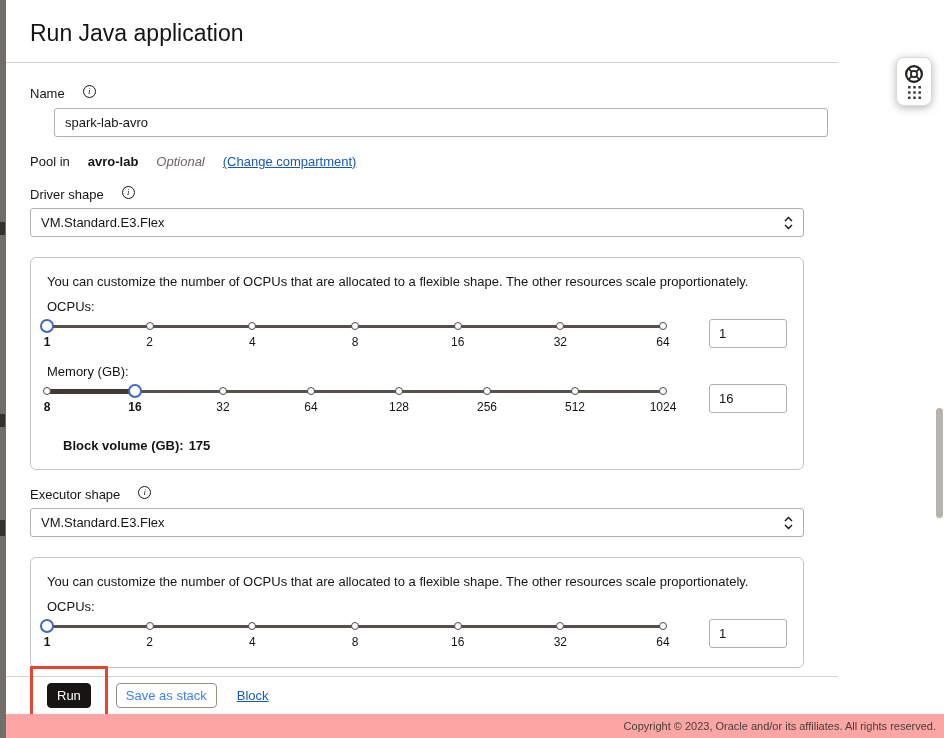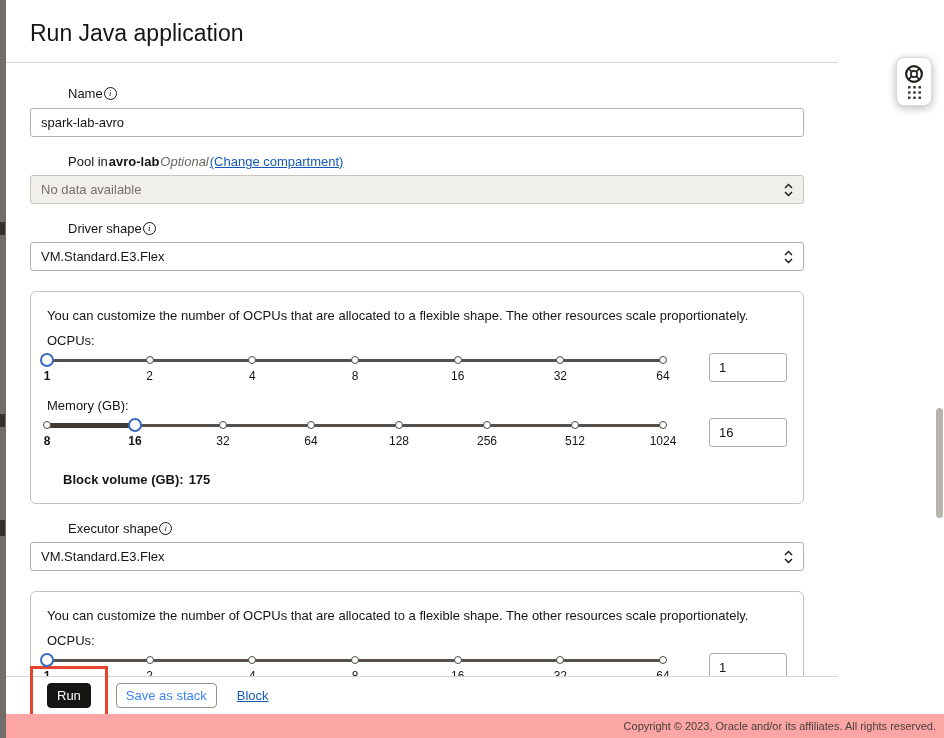--- a/index.html
+++ b/index.html
@@ -12,32 +12,32 @@
   
   .backdrop-strip { position:absolute; left:0; top:0; width:6px; height:738px; background:#716d68; z-index:6; }
   .remnant { position:absolute; left:0; width:5px; background:#34302c; }
 
   .panel { position:absolute; left:6px; top:0; width:832px; height:714px; background:#fff; }
   .panel-header { height:63px; padding:18px 24px 0 24px; border-bottom:1px solid #d7d3cd; }
   .page-title { font-size:23px; font-weight:400; color:#161513; line-height:30px; }
 
   .panel-content { position:absolute; top:63px; left:0; right:0; bottom:38px; overflow:hidden; padding:22px 34px 0 24px; }
 
-  .field-label { display:flex; align-items:center; gap:1px; font-size:13px; line-height:17px; height:17px;margin-left:38px; }
+  .field-label { display:flex; align-items:flex-start; gap:18px; font-size:13px; line-height:17px; height:17px; }
   .mt16 { margin-top:16px; }
   .bold { font-weight:700; }
   .optional { font-style:italic; color:#6b6560; }
   .link { color:#1559b8; text-decoration:underline; cursor:pointer; }
 
   .info-icon { width:13px; height:13px; min-width:13px; border:1px solid #161513; border-radius:50%;
     display:inline-flex; align-items:center; justify-content:center; cursor:pointer; }
   .info-icon i { font-family:"Liberation Serif",serif; font-style:italic; font-size:9px; line-height:9px; }
 
   .text-input { display:block; width:100%; height:29px; margin-top:6px; border:1px solid #b5b0a9; border-radius:3px;
-    padding:0 10px; font-size:13px; color:#161513; font-family:inherit; background:#fff; }
+    padding:0 10px; font-size:13px; color:#161513; font-family:inherit; background:#fff;margin-left:24px; }
 
   .select { position:relative; height:29px; margin-top:5px; border:1px solid #b5b0a9; border-radius:3px;
     display:flex; align-items:center; padding:0 30px 0 10px; background:#fff; cursor:pointer; }
   .select.disabled { background:#f1efec; border-color:#c9c4bd; }
   .select.disabled .select-value { color:#76706a; }
   .select .chevrons { position:absolute; right:9px; top:50%; transform:translateY(-50%); }
 
   .flex-box { border:1px solid #c7c2bb; border-radius:6px; padding:16px; margin-top:20px; }
   .flex-note { font-size:13px; line-height:16px; }
   .slider-label { margin-top:8px; font-size:13px; line-height:17px; }
@@ -98,27 +98,20 @@
             <i>i</i>
           </span>
       </div>
       <input class="text-input" value="spark-lab-avro" style="">
 
       <div class="field-label mt16">
         <span>Pool in</span>
         <span class="bold">avro-lab</span>
         <span class="optional">Optional</span>
         <a class="link">(Change compartment)</a>
-      </div>
-      <div class="select disabled">
-        <span class="select-value">No data available</span>
-        <svg class="chevrons" width="11" height="16" viewBox="0 0 11 16">
-          <path d="M2 6 L5.5 2.5 L9 6" fill="none" stroke="#161513" stroke-width="1.4"></path>
-          <path d="M2 10 L5.5 13.5 L9 10" fill="none" stroke="#161513" stroke-width="1.4"></path>
-        </svg>
       </div>
 
       <div class="field-label mt16">
         <span>Driver shape</span>
         <span class="info-icon">
             <i>i</i>
           </span>
       </div>
       <div class="select">
         <span class="select-value">VM.Standard.E3.Flex</span>

